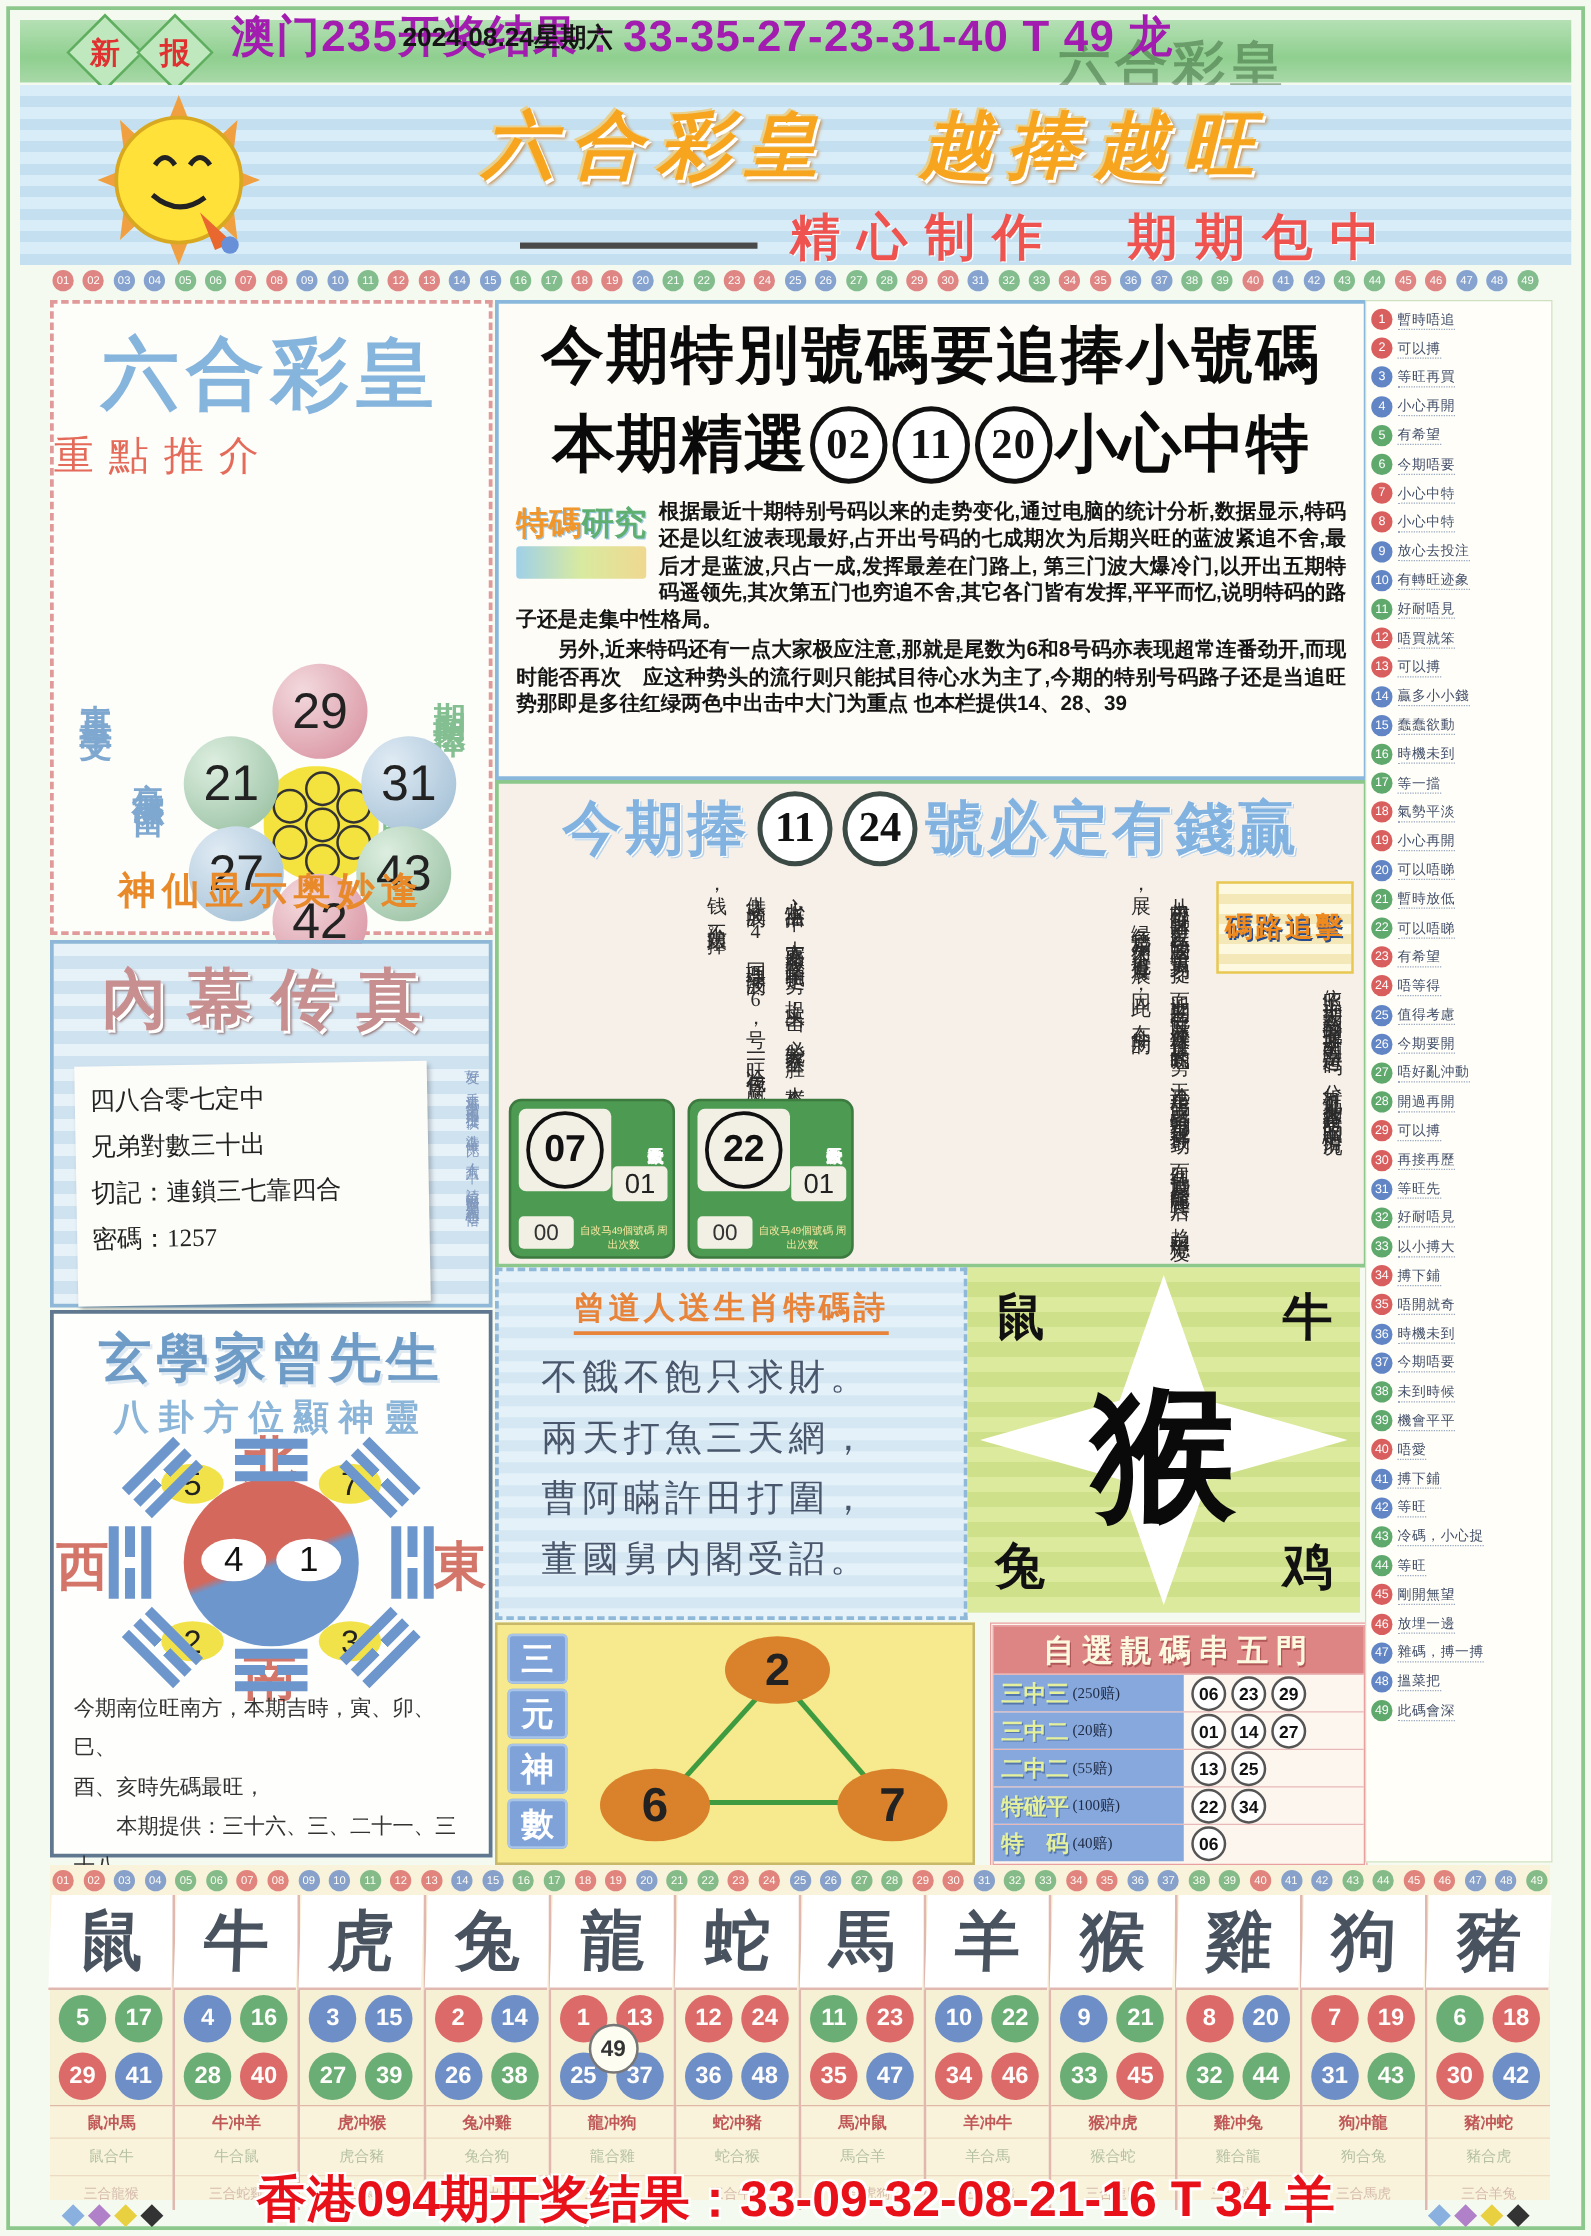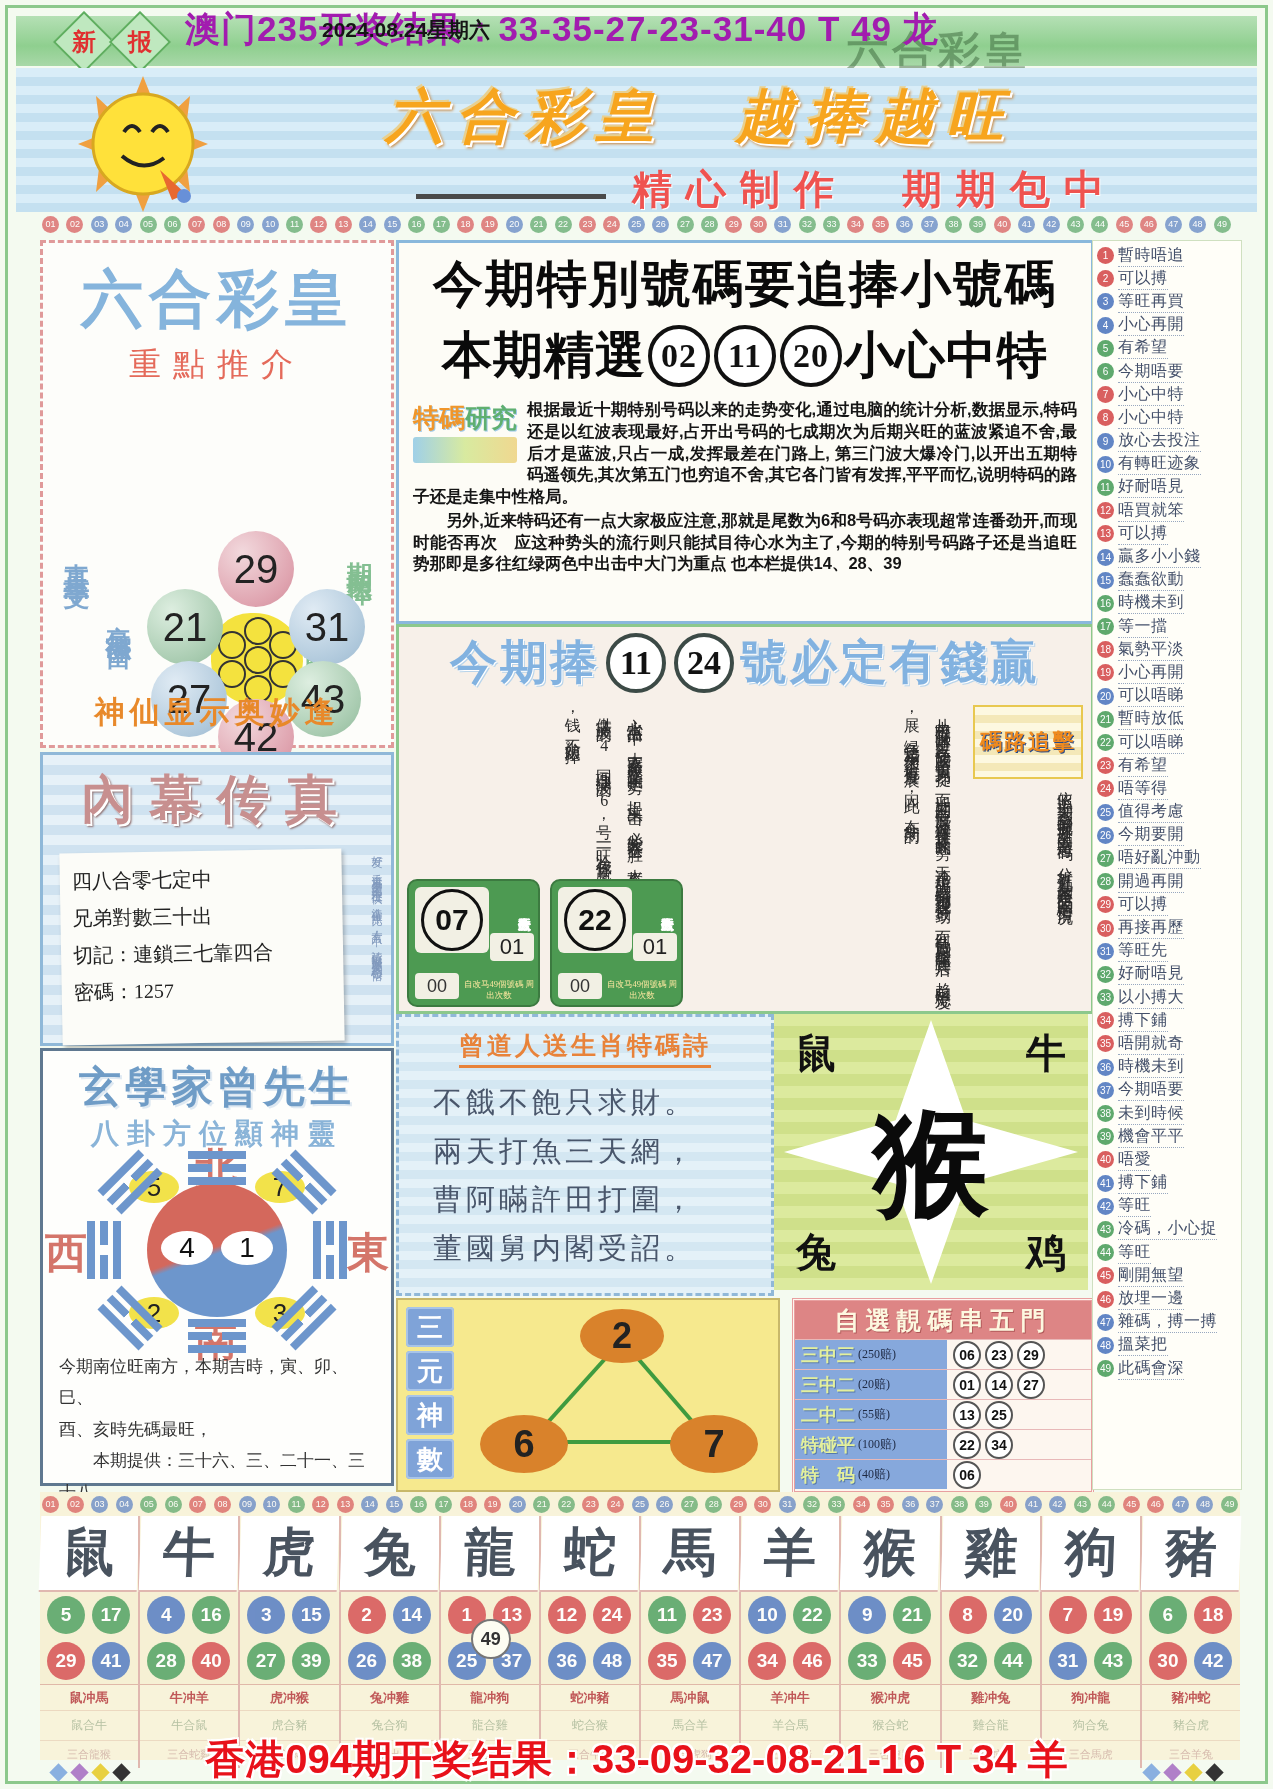--- a/index.html
+++ b/index.html
@@ -32,21 +32,21 @@
   .sun{position:absolute;left:48px;top:6px;}
 
   
   .deco-row{position:absolute;left:42px;right:42px;height:20px;display:flex;justify-content:space-between;align-items:center;}
   .deco-num{display:inline-flex;width:17px;height:17px;border-radius:50%;color:#fff;font-size:9px;
             font-family:"Liberation Sans",sans-serif;align-items:center;justify-content:center;opacity:.75;}
 
   
   .box-highlight{left:40px;top:240px;width:348px;height:502px;border:3px dashed #e09a9a;background:#fdfdfa;}
   .hl-title{margin-top:14px;text-align:center;font-size:62px;font-weight:bold;color:#85b4dc;letter-spacing:6px;}
-  .hl-sub{text-align:center;font-size:32px;color:#e46a5a;letter-spacing:12px;margin-top:2px;}
+  .hl-sub{text-align:left;font-size:32px;color:#e46a5a;letter-spacing:12px;margin-top:2px;}
   .vlabel{writing-mode:vertical-rl;text-orientation:upright;font-weight:bold;letter-spacing:6px;}
   .hl-left1{left:16px;top:300px;font-size:26px;color:#7fa8d0;}
   .hl-left2{left:58px;top:362px;font-size:26px;color:#7fa8d0;}
   .hl-right1{right:14px;top:298px;font-size:26px;color:#84bf92;}
   .hl-right2{right:56px;top:360px;font-size:26px;color:#84bf92;}
   #flower{position:absolute;left:94px;top:288px;width:238px;height:252px;}
   .ball{position:absolute;width:76px;height:76px;border-radius:50%;display:flex;align-items:center;justify-content:center;
         font-family:"Liberation Sans",sans-serif;font-size:40px;color:#222;}
   .ball.pink{background:radial-gradient(circle at 32% 28%,#f2d9dd,#dfa3af 70%,#cf8b99);}
   .ball.green{background:radial-gradient(circle at 32% 28%,#ddeee0,#a8cbb0 70%,#8fb89a);}
@@ -158,21 +158,21 @@
 
   
   .sidebar{left:1092px;top:240px;width:148px;height:1248px;background:#fffef8;border:1px solid #cfe0c0;}
   .sb-header{background:#f5e042;border-bottom:2px solid #d8c030;text-align:center;padding:4px 0 5px 0;}
   .sb-h1{font-size:16.5px;font-weight:bold;color:#e05858;letter-spacing:1px;}
   .sb-h2{font-size:26px;font-weight:bold;color:#5588cc;letter-spacing:10px;}
   #sidebar-list{padding:3px 4px 0 4px;}
   .sb-item{display:flex;align-items:center;height:23.2px;}
   .sb-num{flex:0 0 17px;width:17px;height:17px;border-radius:50%;color:#fff;font-size:10px;
           font-family:"Liberation Sans",sans-serif;display:inline-flex;align-items:center;justify-content:center;margin-right:4px;}
-  .sb-txt{font-size:16px;color:#44506a;border-bottom:1px dotted #98a8c0;white-space:nowrap;letter-spacing:.5px;}
+  .sb-txt{font-size:11px;color:#44506a;border-bottom:1px dotted #98a8c0;white-space:nowrap;letter-spacing:.5px;}
 
   
   .bottom-band{left:40px;top:1492px;width:1200px;height:268px;background:#f8f3da;}
   #zgrid{position:absolute;left:0;top:24px;right:0;display:flex;}
   .zcol{flex:1;border-left:2px solid #e0b8b0;position:relative;}
   .zcol:first-child{border-left:none;}
   .z-animal{height:74px;background:#fff;border-bottom:2px solid #e0b8b0;display:flex;align-items:center;
             justify-content:center;font-size:52px;font-weight:bold;color:#49535f;transform:skewX(-2deg);}
   .z-nums{height:92px;position:relative;background:#f6f0d4;}
   .z-circ{position:absolute;width:38px;height:38px;border-radius:50%;color:#fff;display:flex;align-items:center;

